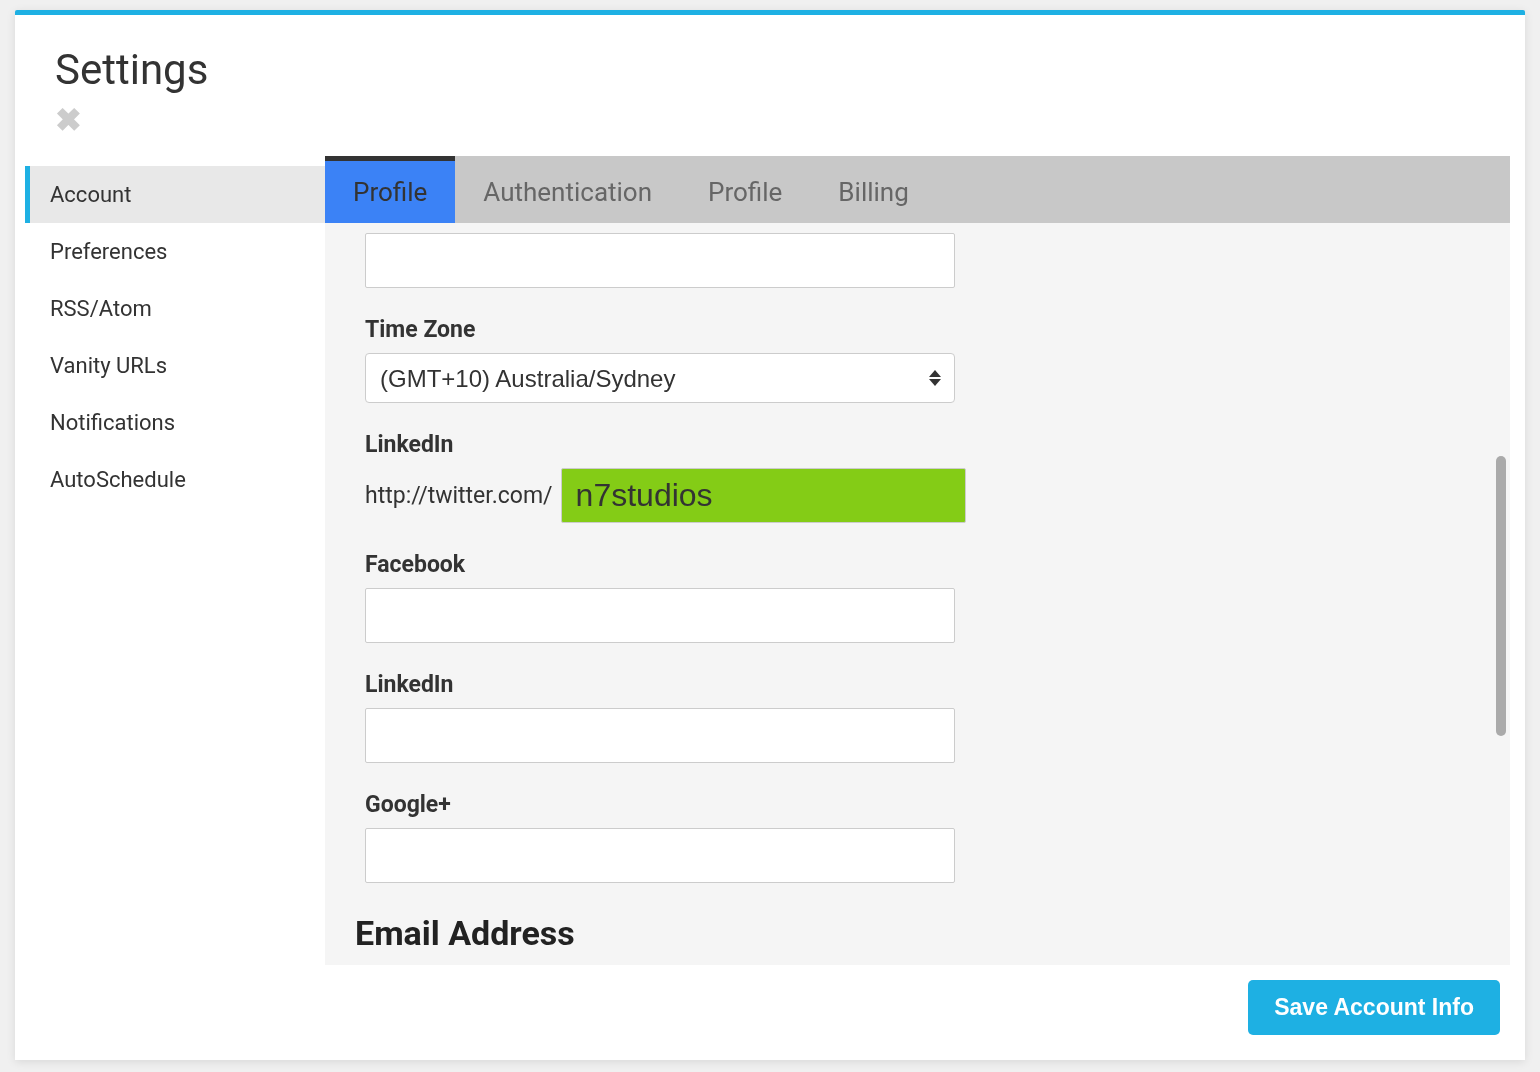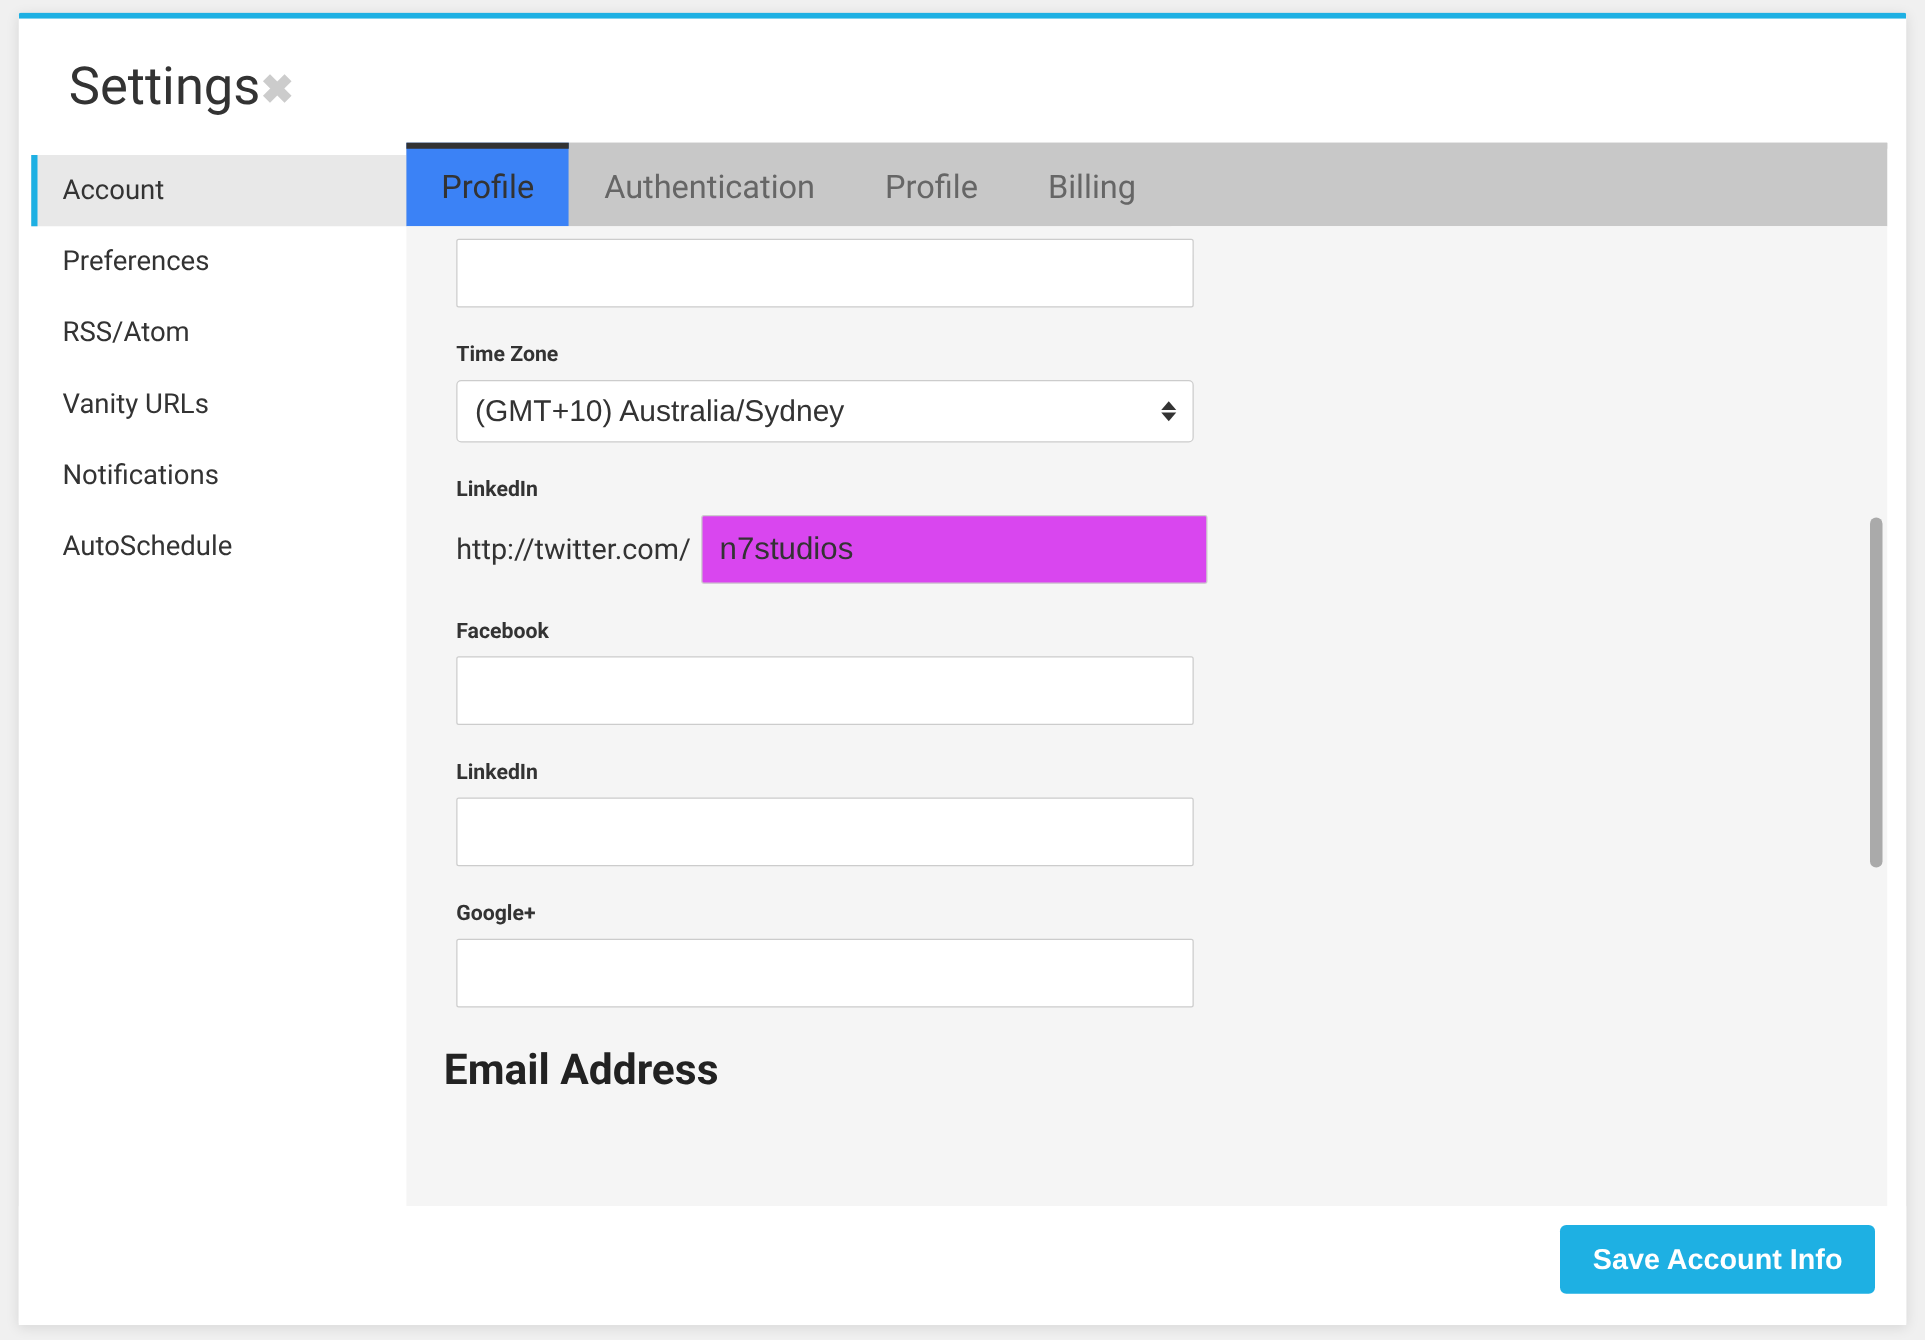--- a/index.html
+++ b/index.html
@@ -25,20 +25,21 @@
       box-shadow: 0 2px 10px rgba(0,0,0,0.1);
       display: flex;
       flex-direction: column;
       position: relative;
     }
     .modal-header {
       padding: 30px 40px 20px 40px;
       display: flex;
       justify-content: flex-start;
       align-items: flex-start;
+      flex-direction: column;
     }
     .modal-title {
       font-size: 42px;
       font-weight: 400;
       color: #333;
     }
     .close-btn {
       font-size: 32px;
       color: #ccc;
       cursor: pointer;
@@ -100,21 +101,21 @@
       flex: 1;
       padding: 10px 40px 30px 40px;
       overflow-y: auto;
       position: relative;
     }
     .form-group {
       margin-bottom: 28px;
     }
     .form-label {
       display: block;
-      font-size: 17px;
+      font-size: 23px;
       font-weight: 700;
       color: #333;
       margin-bottom: 10px;
     }
     .form-input {
       width: 590px;
       height: 55px;
       border: 1px solid #ccc;
       background: #fff;
       font-size: 23px;
@@ -169,22 +170,22 @@
       gap: 8px;
     }
     .url-prefix {
       font-size: 23px;
       color: #333;
     }
     .url-input {
       width: 405px;
       height: 55px;
       border: 1px solid #ccc;
-      background: #d946ef;
-      font-size: 25px;
+      background: #84cc16;
+      font-size: 32px;
       padding: 0 14px;
       border-radius: 2px;
       color: #333;
     }
     .section-heading {
       font-size: 34px;
       font-weight: 700;
       color: #222;
       margin-top: 30px;
       margin-bottom: 20px;

